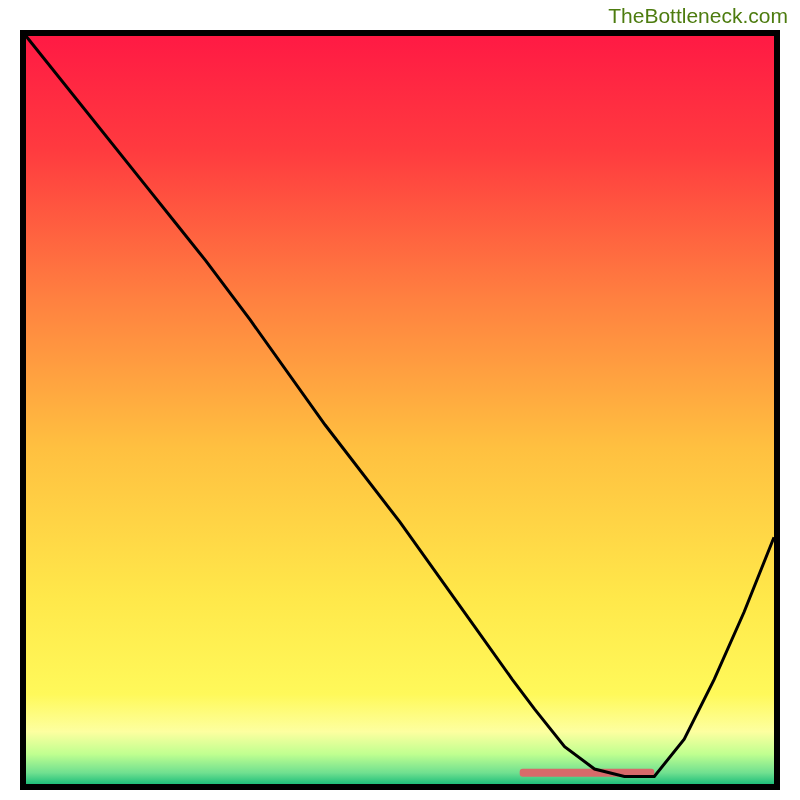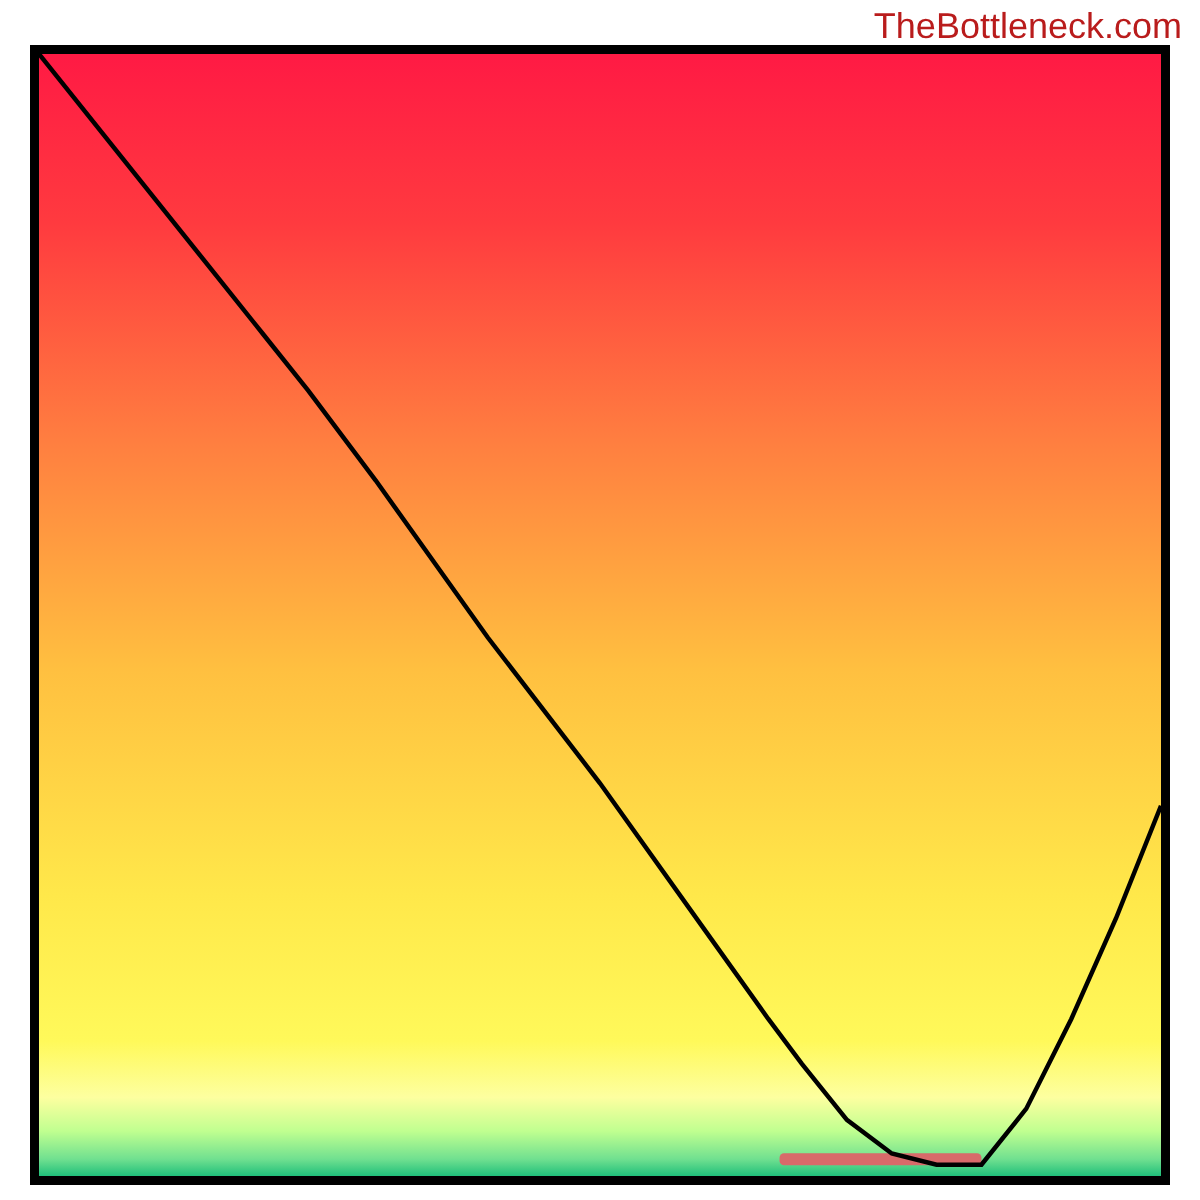--- a/index.html
+++ b/index.html
@@ -12,23 +12,23 @@
   }
   .container {
     position: relative;
     width: 800px;
     height: 800px;
   }
   .watermark {
     position: absolute;
     top: 4px;
     right: 12px;
-    font-size: 24px;
+    font-size: 21px;
     font-weight: 500;
-    color: #b91c1c;
+    color: #4d7c0f;
   }
   .plot-frame {
     position: absolute;
     top: 30px;
     left: 20px;
     width: 760px;
     height: 760px;
     border: 6px solid #000;
     box-sizing: border-box;
   }

